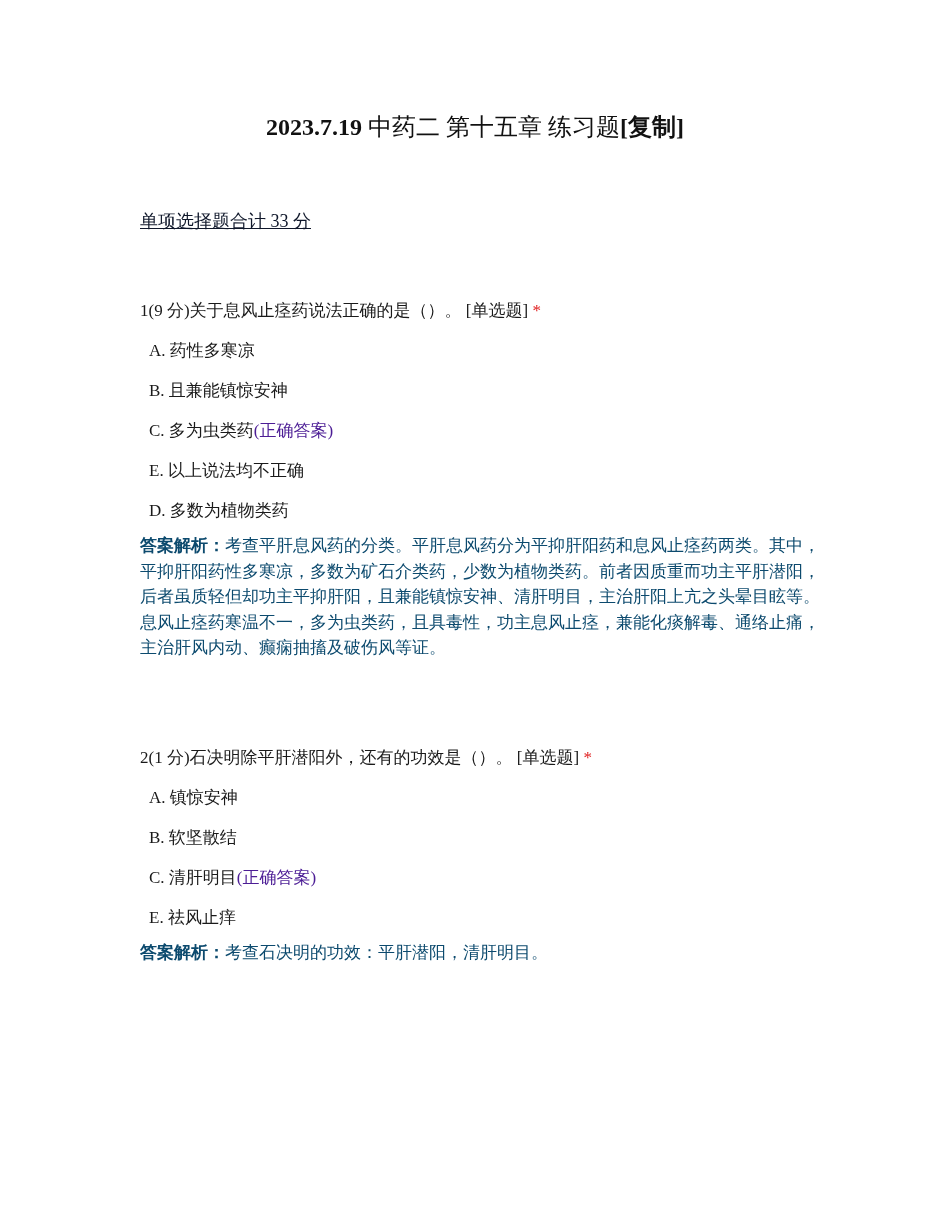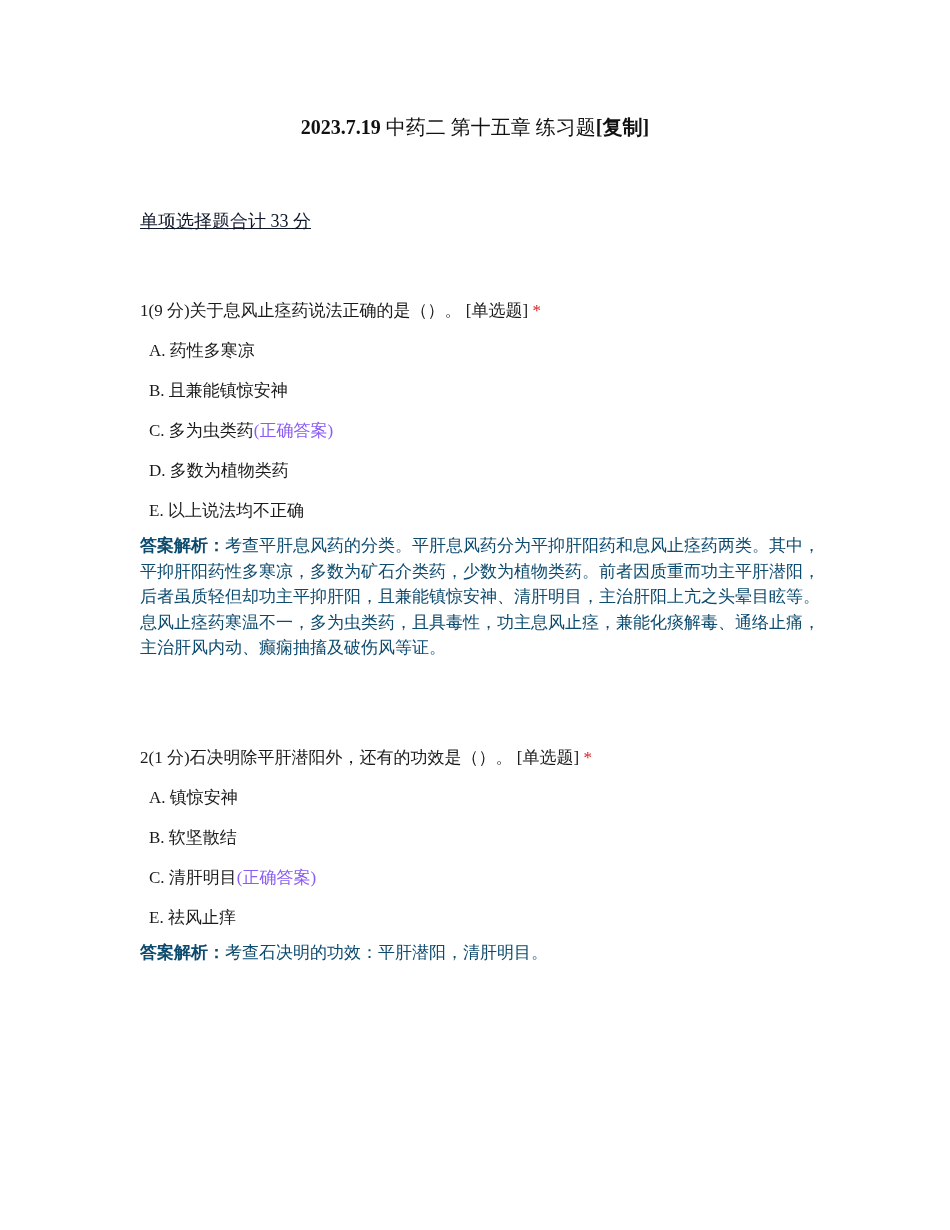--- a/index.html
+++ b/index.html
@@ -3,55 +3,55 @@
   <meta charset="utf-8">
   <style>
     html, body { margin: 0; padding: 0; background: #ffffff; }
     body {
       width: 950px; height: 1230px; position: relative; overflow: hidden;
       font-family: "Liberation Serif", "DejaVu Serif", serif;
       color: #1a1a1a;
     }
     .page-title {
       position: absolute; left: 0; right: 0; top: 110px;
-      text-align: center; font-size: 20px; line-height: 34px; color: #111;
+      text-align: center; font-size: 24px; line-height: 34px; color: #111;
     }
     .page-title .b { font-weight: bold; }
     .section-header {
       position: absolute; left: 140px; top: 208px;
       font-size: 18px; line-height: 26px; color: #0f172a; text-decoration: underline;
     }
     .question { position: absolute; left: 140px; width: 680px; }
     .q-stem { font-size: 17px; line-height: 24px; color: #1a1a1a; }
     .q-star { color: #e02020; }
     .options { margin-top: 16px; }
     .option { font-size: 17px; line-height: 24px; height: 40px; padding-left: 9px; color: #1a1a1a; }
-    .correct { color: #8b5cf6; }
+    .correct { color: #4c1d95; }
     .analysis { font-size: 17px; line-height: 25.5px; color: #0c4a6e; margin-top: -6px; }
     .analysis .label { font-weight: bold; }
     #q1 { top: 299px; }
     #q2 { top: 746px; }
   </style>
 </head>
 <body>
 
 <div class="page-title">
   <span class="b">2023.7.19</span><span> 中药二  第十五章  练习题</span><span class="b">[复制]</span>
 </div>
 
 <div class="section-header">单项选择题合计 33 分</div>
 
 <div class="question" id="q1">
   <div class="q-stem"><span>1(9 分)关于息风止痉药说法正确的是（）。 [单选题]</span> <span class="q-star">*</span></div>
   <div class="options">
     <div class="option"><span>A. 药性多寒凉</span></div>
     <div class="option"><span>B. 且兼能镇惊安神</span></div>
     <div class="option"><span>C. 多为虫类药</span><span class="correct">(正确答案)</span></div>
+    <div class="option"><span>E. 以上说法均不正确</span></div>
     <div class="option"><span>D. 多数为植物类药</span></div>
-    <div class="option"><span>E. 以上说法均不正确</span></div>
   </div>
   <div class="analysis"><span class="label">答案解析：</span><span>考查平肝息风药的分类。平肝息风药分为平抑肝阳药和息风止痉药两类。其中，平抑肝阳药性多寒凉，多数为矿石介类药，少数为植物类药。前者因质重而功主平肝潜阳，后者虽质轻但却功主平抑肝阳，且兼能镇惊安神、清肝明目，主治肝阳上亢之头晕目眩等。息风止痉药寒温不一，多为虫类药，且具毒性，功主息风止痉，兼能化痰解毒、通络止痛，主治肝风内动、癫痫抽搐及破伤风等证。</span></div>
 </div>
 
 <div class="question" id="q2">
   <div class="q-stem"><span>2(1 分)石决明除平肝潜阳外，还有的功效是（）。 [单选题]</span> <span class="q-star">*</span></div>
   <div class="options">
     <div class="option"><span>A. 镇惊安神</span></div>
     <div class="option"><span>B. 软坚散结</span></div>
     <div class="option"><span>C. 清肝明目</span><span class="correct">(正确答案)</span></div>

